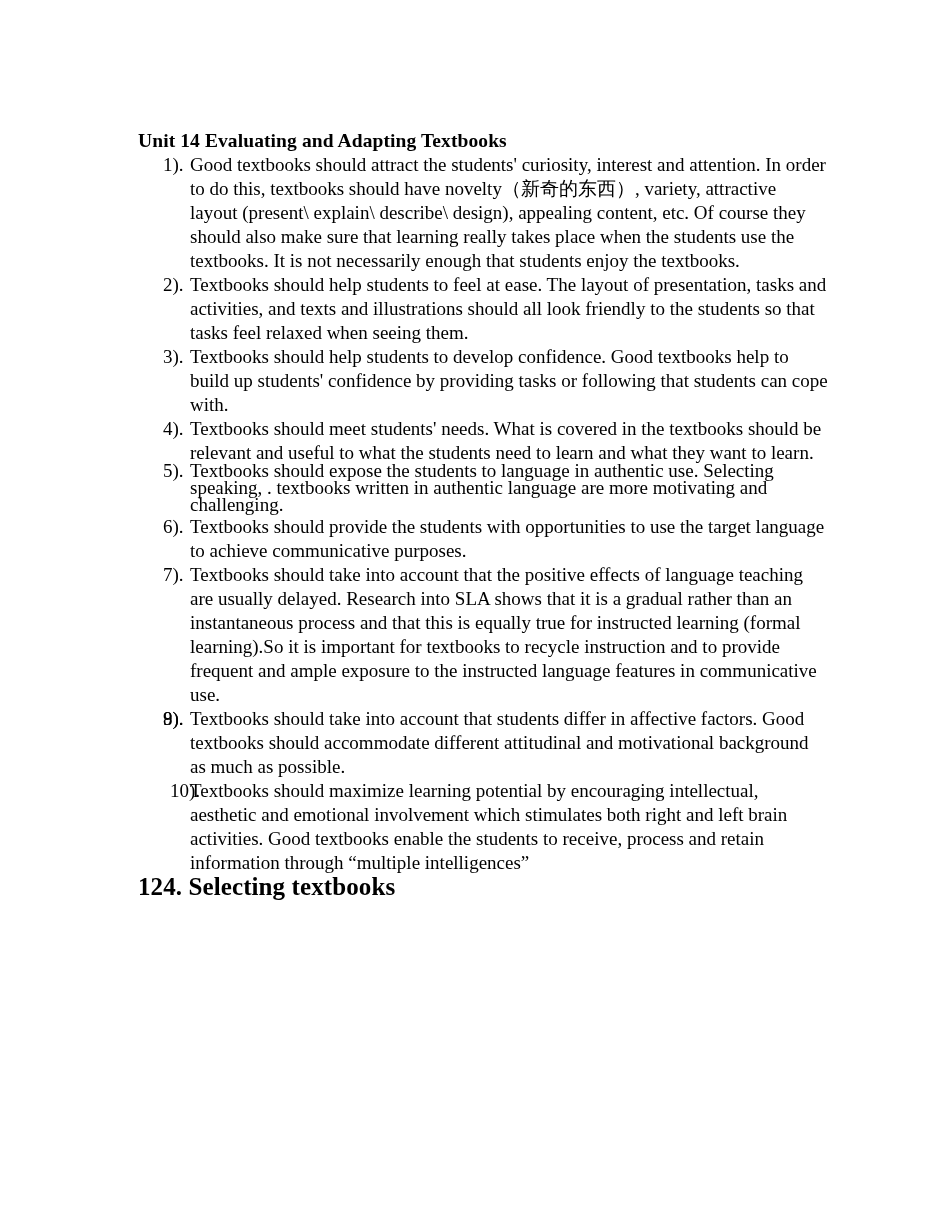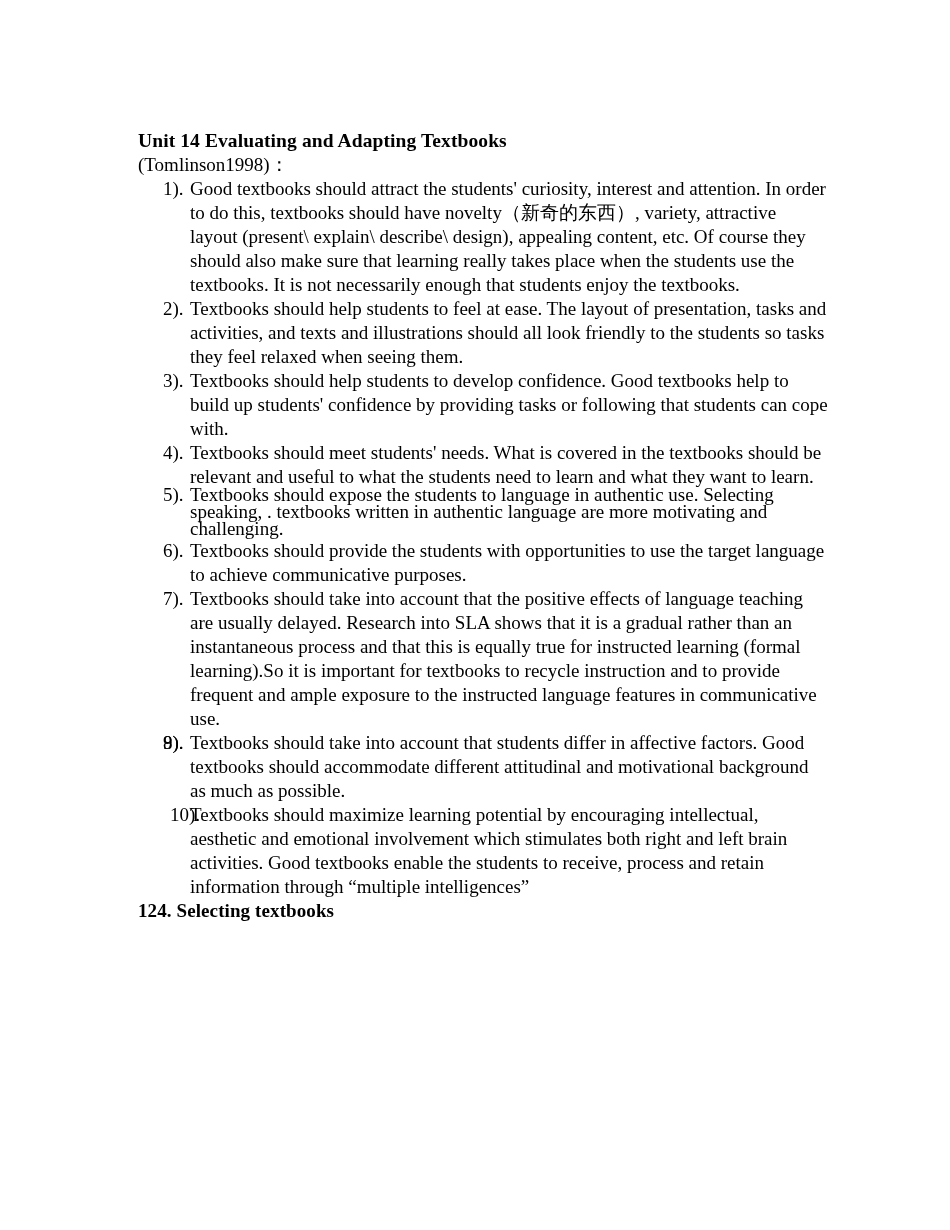--- a/index.html
+++ b/index.html
@@ -64,42 +64,41 @@
   .item.compressed {
     line-height: 17px;
     margin-top: -3px;
     margin-bottom: 2px;
   }
   
   .item.wide-num .num {
     left: 32px;
   }
   .final-heading {
-    font-size: 19px;
+    font-size: 25px;
     font-weight: bold;
     line-height: 24px;
     margin: 0;
     letter-spacing: 0.1px;
   }
 </style>
 </head>
 <body>
 
 <div class="page">
   <div class="content">
 
     <p class="heading">Unit 14 Evaluating and Adapting Textbooks</p>
-    <p class="subtitle">(Tomlinson1998)：</p>
 
     <ol class="list">
       <li class="item">
         <span class="num">1).</span><span>Good textbooks should attract the students' curiosity, interest and attention. In order to do this, textbooks should have novelty（新奇的东西）, variety, attractive layout (present\ explain\ describe\ design), appealing content, etc. Of course they should also make sure that learning really takes place when the students use the textbooks. It is not necessarily enough that students enjoy the textbooks.</span>
       </li>
       <li class="item">
-        <span class="num">2).</span><span>Textbooks should help students to feel at ease. The layout of presentation, tasks and activities, and texts and illustrations should all look friendly to the students so tasks they feel relaxed when seeing them.</span>
+        <span class="num">2).</span><span>Textbooks should help students to feel at ease. The layout of presentation, tasks and activities, and texts and illustrations should all look friendly to the students so that tasks feel relaxed when seeing them.</span>
       </li>
       <li class="item">
         <span class="num">3).</span><span>Textbooks should help students to develop confidence. Good textbooks help to build up students' confidence by providing tasks or following that students can cope with.</span>
       </li>
       <li class="item">
         <span class="num">4).</span><span>Textbooks should meet students' needs. What is covered in the textbooks should be relevant and useful to what the students need to learn and what they want to learn.</span>
       </li>
       <li class="item compressed">
         <span class="num">5).</span><span>Textbooks should expose the students to language in authentic use. Selecting speaking, . textbooks written in authentic language are more motivating and challenging.</span>
       </li>

